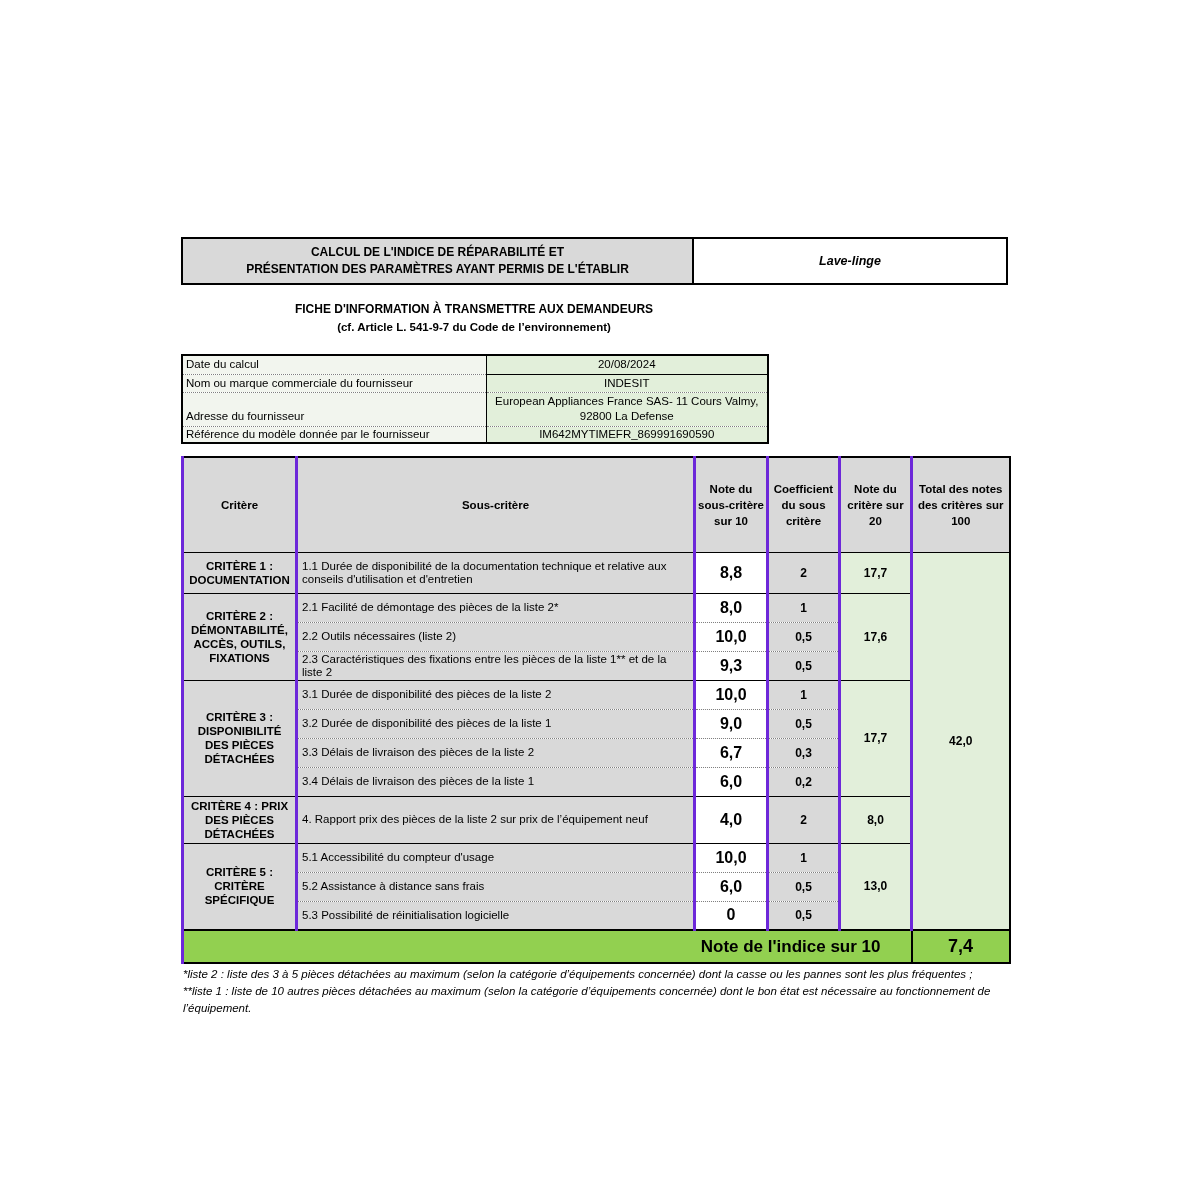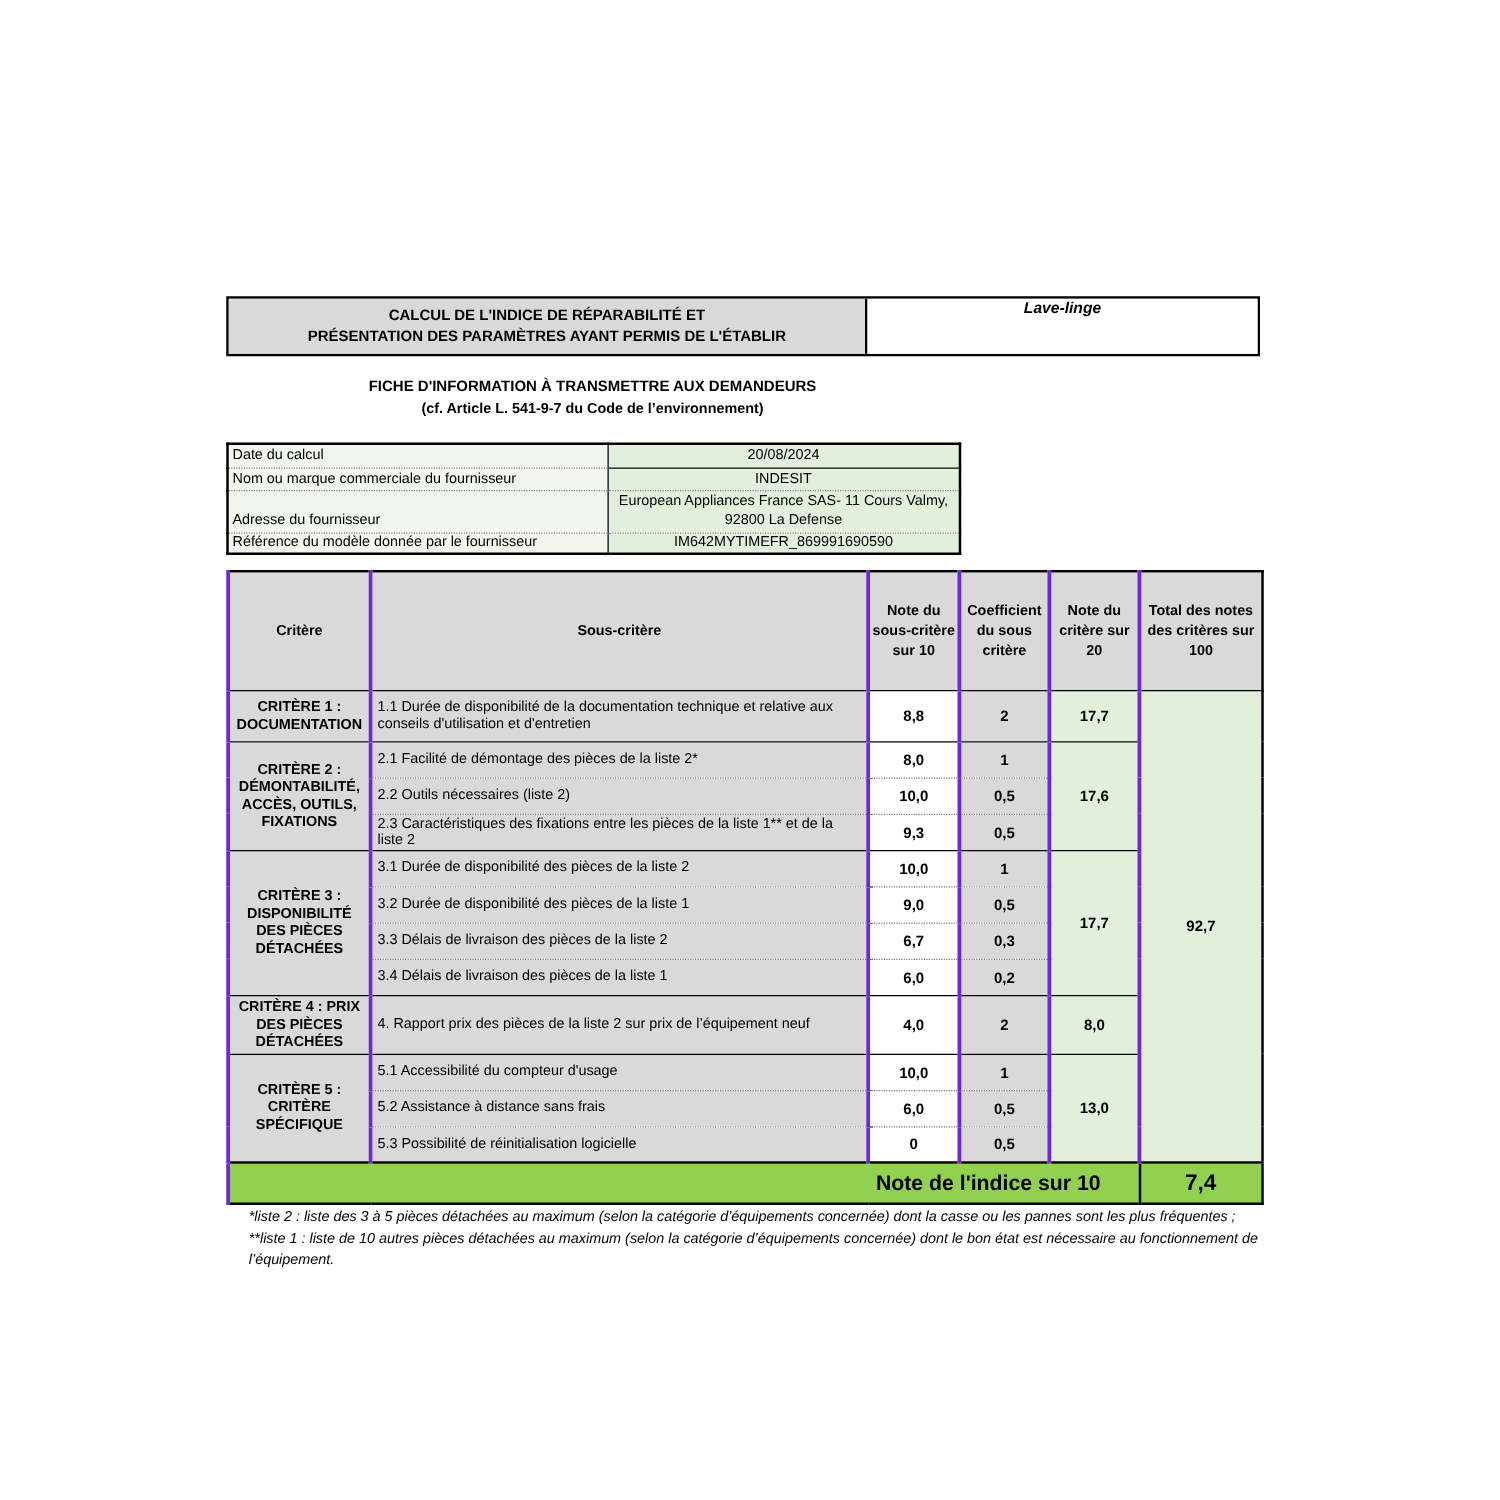--- a/index.html
+++ b/index.html
@@ -12,21 +12,21 @@
   .header-box{
     position:absolute;left:181px;top:237px;width:827px;height:48px;
     border:2px solid #000;box-sizing:border-box;display:flex;
   }
   .header-left{
     width:511px;background:#d9d9d9;border-right:2px solid #000;box-sizing:border-box;
     display:flex;flex-direction:column;justify-content:center;align-items:center;
     font-weight:bold;font-size:12px;line-height:17px;text-align:center;
   }
   .header-right{
-    flex:1;background:#ffffff;display:flex;justify-content:center;
+    flex:1;background:#ffffff;display:flex;align-items:center;justify-content:center;
     font-weight:bold;font-style:italic;font-size:12.5px;
   }
   
   .subtitle{
     position:absolute;left:181px;top:300px;width:586px;text-align:center;
     font-weight:bold;font-size:12px;line-height:18px;
   }
   .subtitle .sub2{font-size:11.5px;}
   
   .info-table{
@@ -57,37 +57,37 @@
   .crit-table tr.group-start td{border-top:1px solid #000;}
   .crit-table tr.sub td{border-top:1px dotted #7f7f7f;margin-left:20px;}
   td.crit{
     background:#d9d9d9;font-weight:bold;font-size:11.5px;line-height:14px;
     text-align:center;padding:1px 3px;
   }
   td.sous{
     background:#d9d9d9;font-size:11.5px;line-height:13px;text-align:left;
     padding:1px 4px;
   }
-  td.n10{background:#ffffff;font-weight:bold;font-size:12px;text-align:center;}
+  td.n10{background:#ffffff;font-weight:bold;font-size:16px;text-align:center;}
   td.coef{background:#d9d9d9;font-weight:bold;font-size:12px;text-align:center;}
   td.n20{background:#e2efda;font-weight:bold;font-size:12px;text-align:center;}
   td.tot100{background:#e2efda;font-weight:bold;font-size:12px;text-align:center;}
   tr.index-row td{
     background:#92d050;border-top:2px solid #000;
   }
   td.index-label{
     text-align:right;font-weight:bold;font-size:17px;padding-right:30px;
   }
   td.index-value{
     text-align:center;font-weight:bold;font-size:18px;border-left:2px solid #000;
   }
   
   .footnotes{
     position:absolute;left:183px;top:966px;width:824px;
-    font-style:italic;font-size:11.5px;line-height:17px;text-align:left;margin-left:16px;
+    font-style:italic;font-size:11.5px;line-height:17px;text-align:left;
   }
 </style>
 </head>
 <body>
 
 <div class="page">
 
   <div class="header-box">
     <div class="header-left">
       <div>CALCUL DE L'INDICE DE RÉPARABILITÉ ET</div>
@@ -147,21 +147,21 @@
       <td>Note du critère sur 20</td>
       <td>Total des notes des critères sur 100</td>
     </tr>
 
     <tr style="height:41px">
       <td class="crit">CRITÈRE 1 : DOCUMENTATION</td>
       <td class="sous">1.1 Durée de disponibilité de la documentation technique et relative aux conseils d'utilisation et d'entretien</td>
       <td class="n10">8,8</td>
       <td class="coef">2</td>
       <td class="n20">17,7</td>
-      <td class="tot100" rowspan="12">92,7</td>
+      <td class="tot100" rowspan="12">42,0</td>
     </tr>
 
     <tr class="group-start" style="height:29px">
       <td class="crit" rowspan="3">CRITÈRE 2 : DÉMONTABILITÉ, ACCÈS, OUTILS, FIXATIONS</td>
       <td class="sous">2.1 Facilité de démontage des pièces de la liste 2*</td>
       <td class="n10">8,0</td>
       <td class="coef">1</td>
       <td class="n20" rowspan="3">17,6</td>
     </tr>
     <tr class="sub" style="height:29px">

